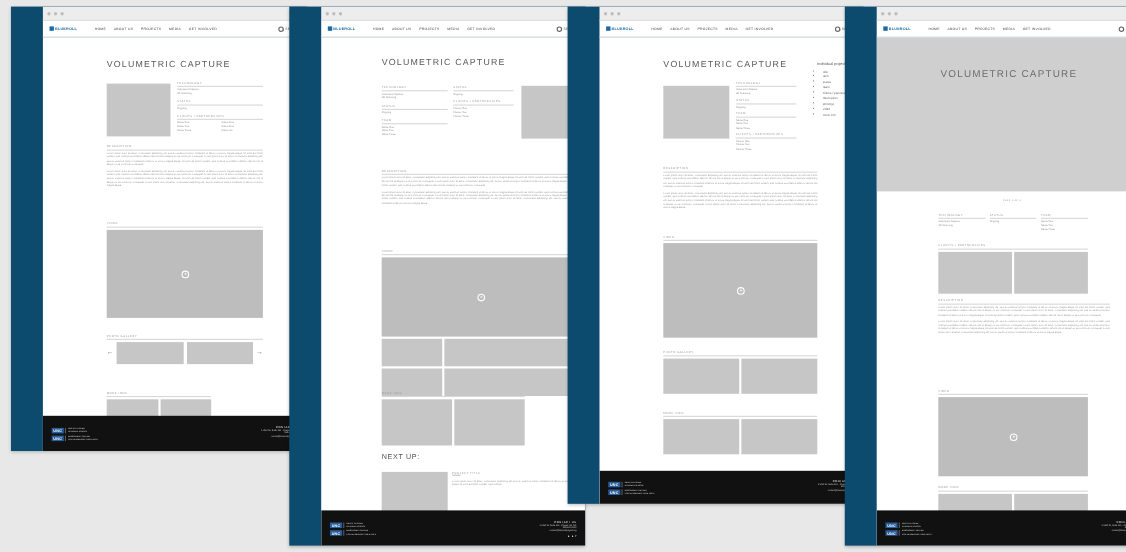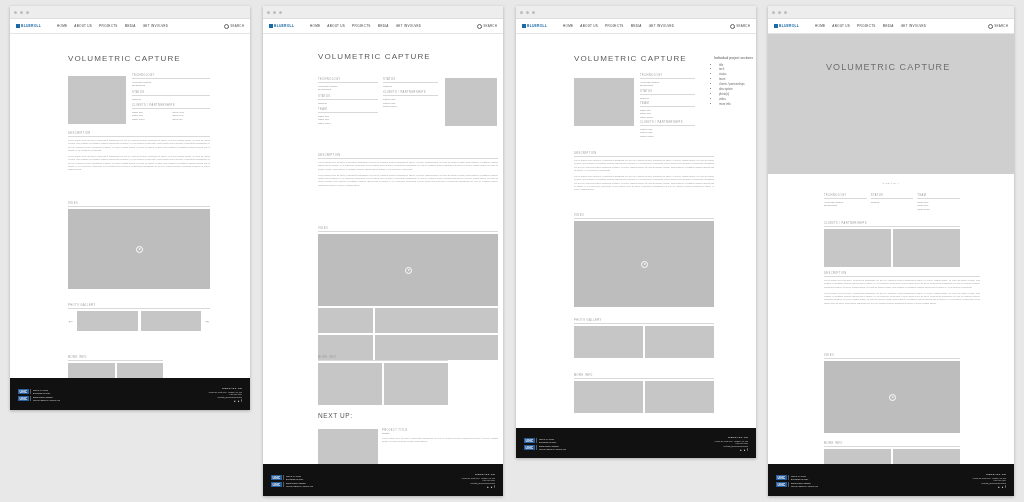--- a/index.html
+++ b/index.html
@@ -8,20 +8,21 @@
     background:#e8e8e8;
     font-family:"Liberation Sans", sans-serif;
   }
   .board{position:relative;width:1024px;height:502px;}
 
   
   .win{
     position:absolute;background:#0c4a6e;
     box-shadow:0 1px 3px rgba(0,0,0,.25);
     overflow:hidden;
+    padding-left:29px;
   }
   .titlebar{
     height:12px;background:#ededed;border-bottom:1px solid #dcdcdc;
     display:flex;align-items:center;padding-left:4px;gap:3px;
   }
   .dot{width:3px;height:3px;border-radius:50%;background:#bdbdbd;}
 
   
   .navbar{
     height:14px;background:#fff;border-bottom:1px solid #e4e4e4;

